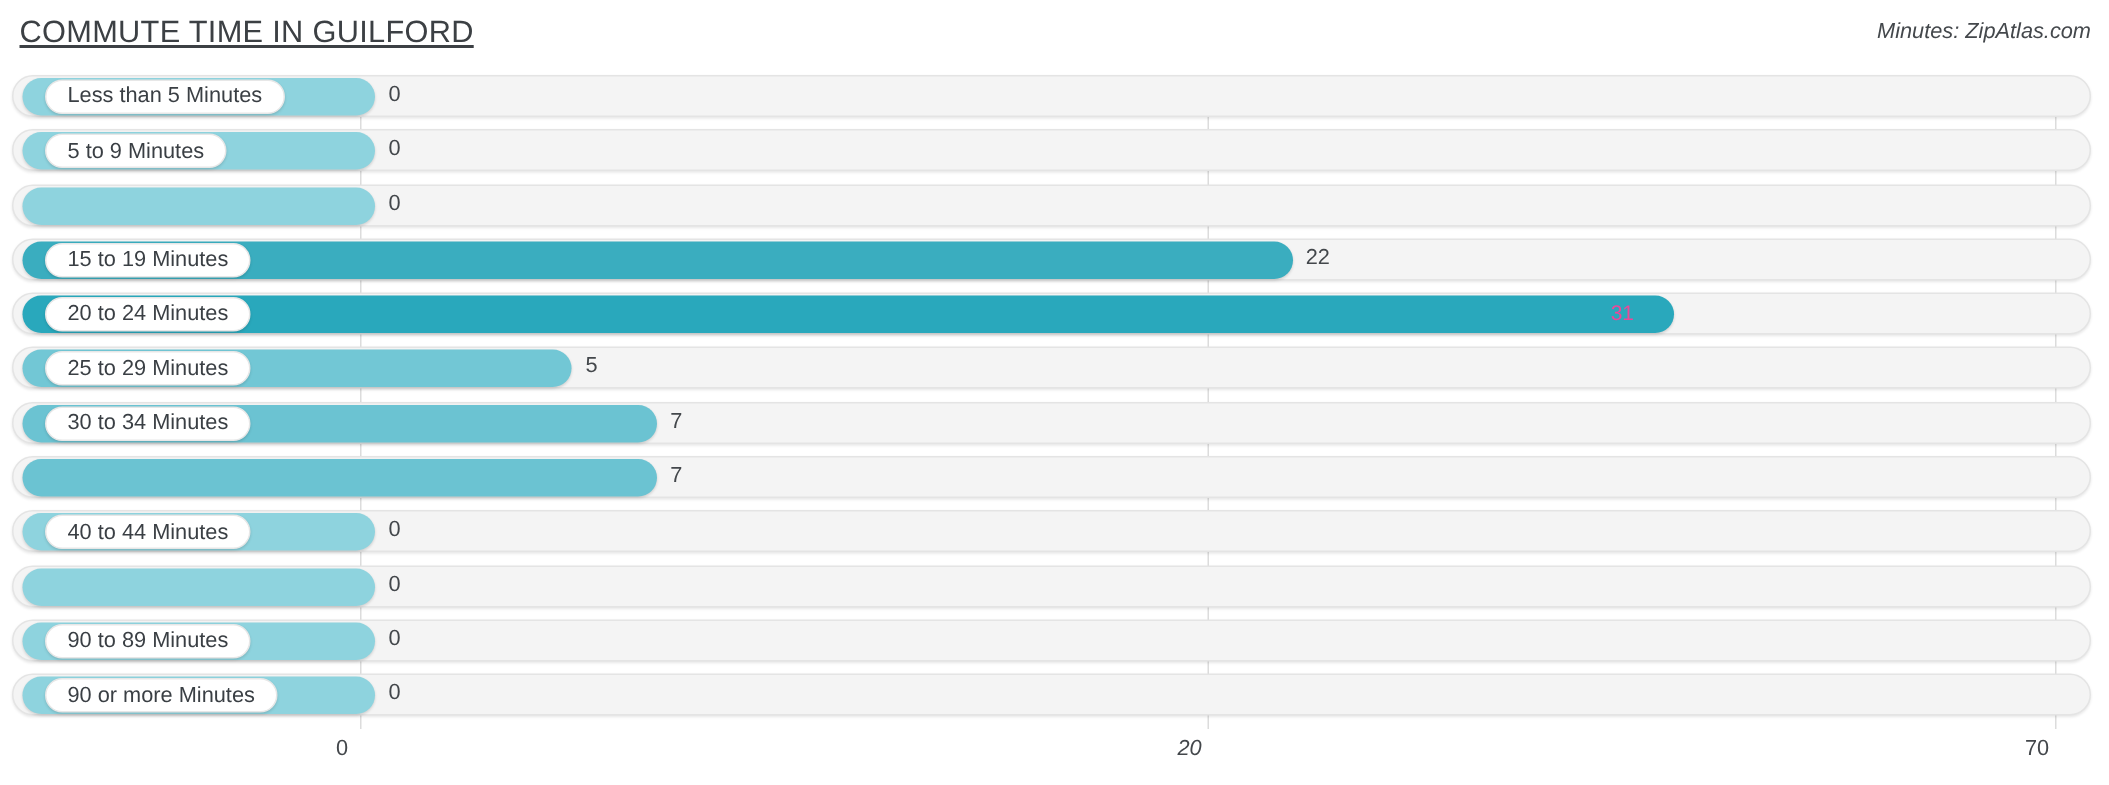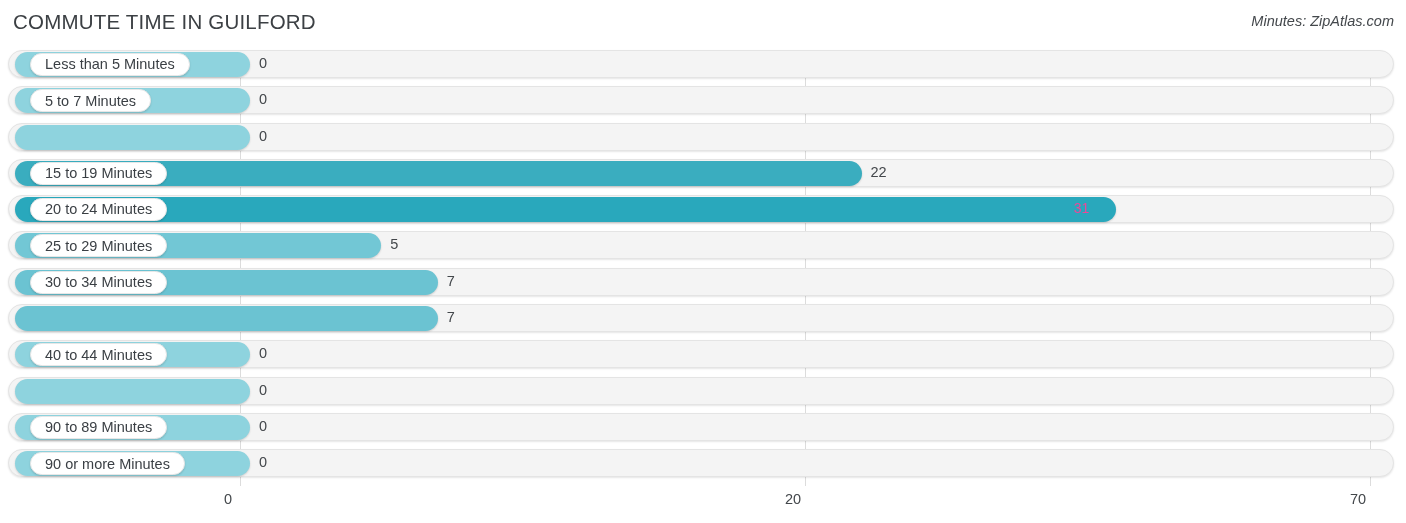--- a/index.html
+++ b/index.html
@@ -22,20 +22,21 @@
     width: 1406px; height: 46px;
   }
   .chart-title {
     position: absolute;
     left: 13px; top: 10px;
     font-size: 20.5px;
     letter-spacing: 0.2px;
     color: #3c4044;
     font-weight: 400;
     white-space: nowrap;
+    text-decoration: underline;
   }
   .chart-source {
     position: absolute;
     right: 12px; top: 13px;
     font-size: 14.5px;
     font-style: italic;
     color: #44484c;
     white-space: nowrap;
   }
 
@@ -155,21 +156,21 @@
         <div class="bar" style="width: 235px; background: rgb(142, 211, 222);"></div>
         <div class="cat-pill">
           <span class="cat-label">Less than 5 Minutes</span>
         </div>
         <div class="val-out" style="left: 259px;">0</div>
       </div>
       <div class="row">
         <div class="track"></div>
         <div class="bar" style="width: 235px; background: rgb(142, 211, 222);"></div>
         <div class="cat-pill">
-          <span class="cat-label">5 to 7 Minutes</span>
+          <span class="cat-label">5 to 9 Minutes</span>
         </div>
         <div class="val-out" style="left: 259px;">0</div>
       </div>
       <div class="row">
         <div class="track"></div>
         <div class="bar" style="width: 235px; background: rgb(142, 211, 222);"></div>
         <div class="val-out" style="left: 259px;">0</div>
       </div>
       <div class="row">
         <div class="track"></div>
@@ -235,15 +236,15 @@
         <div class="cat-pill">
           <span class="cat-label">90 or more Minutes</span>
         </div>
         <div class="val-out" style="left: 259px;">0</div>
       </div>
     </div>
 </div>
 
 <div class="axis" id="axis">
     <div class="tick" style="left: 228px;">0</div>
-    <div class="tick" style="left: 793px;">20</div>
+    <div class="tick" style="left: 793px; font-style: italic;">20</div>
     <div class="tick" style="left: 1358px;">70</div>
   </div>
 
 </body></html>

